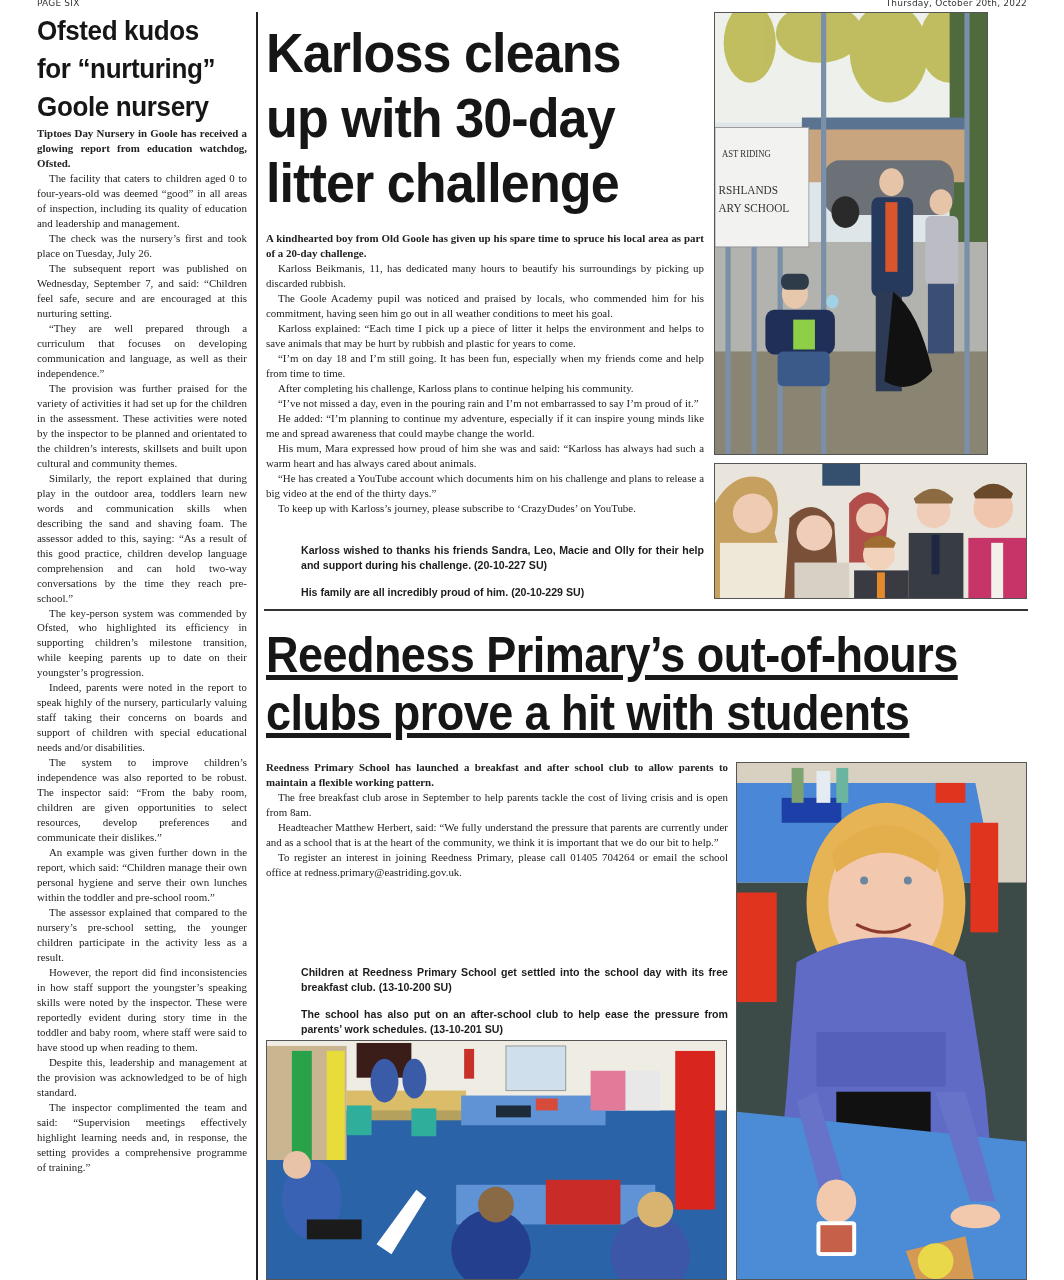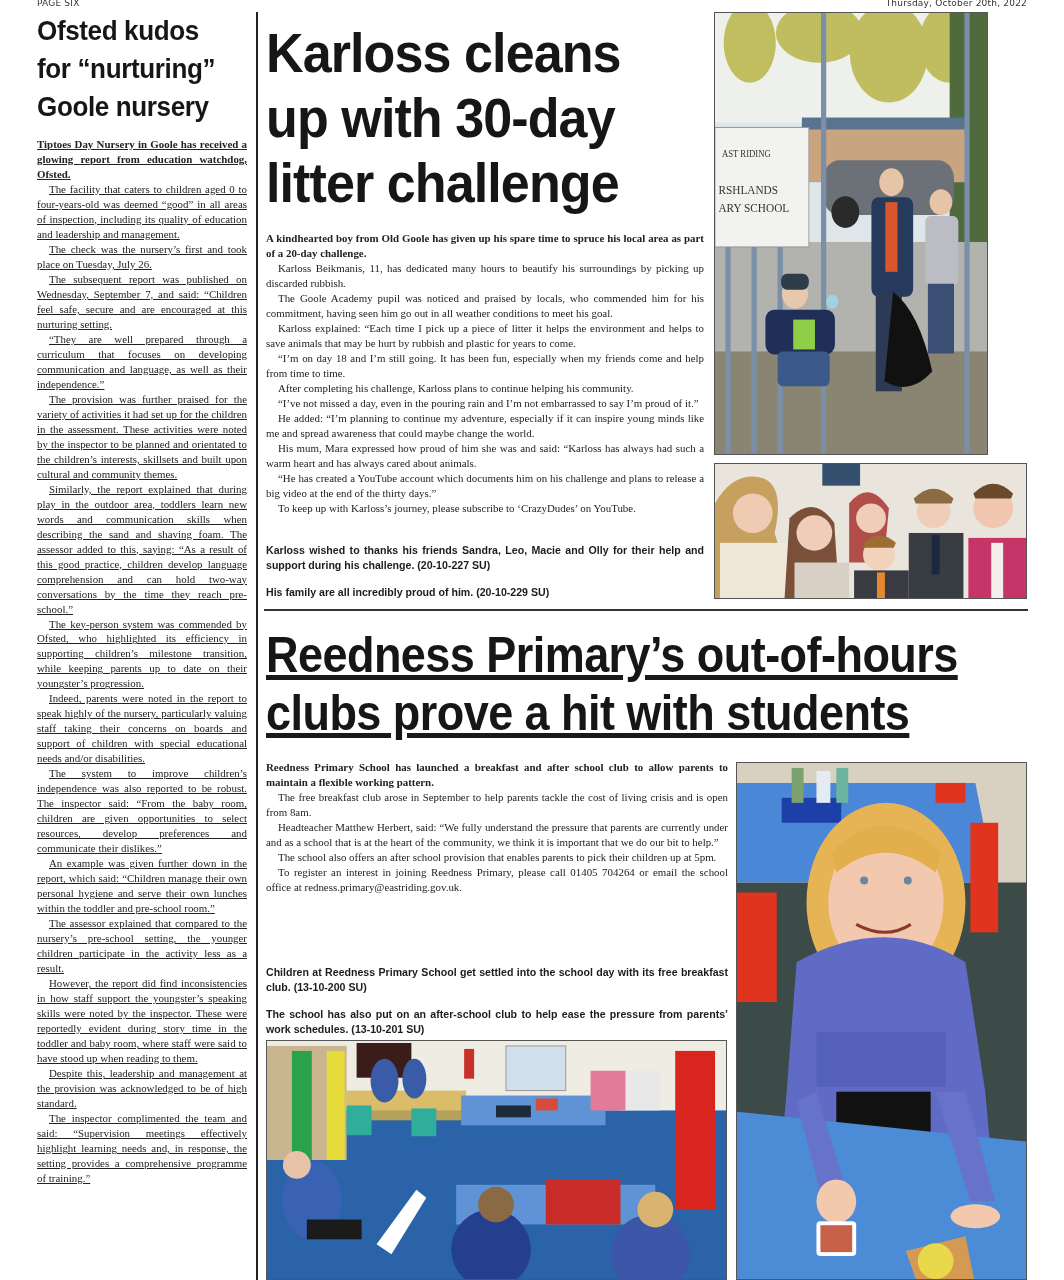--- a/index.html
+++ b/index.html
@@ -15,29 +15,29 @@
 
   .headline { font-family: "Liberation Sans", sans-serif; font-weight: 700; color: #161616; transform-origin: left top; }
 
   
   .left-col { position: absolute; left: 37px; top: 12px; width: 210px; }
   .left-col .headline { font-size: 28px; line-height: 38px; letter-spacing: -0.4px; transform: scaleX(0.93); white-space: nowrap; }
   .left-col .headline span { display: block; }
   .body-text { font-size: 10.9px; line-height: 14.98px; text-align: justify; font-family: "Liberation Serif", serif; color: #222; }
   .body-text p { text-indent: 12px; }
   .body-text p.lead { text-indent: 0; font-weight: 700; }
-  .left-col .body-text { margin-top: 11px; text-decoration: underline; }
+  .left-col .body-text { margin-top: 0; }
 
   
   .story1-head { position: absolute; left: 266px; top: 20px; width: 440px; }
   .story1-head .headline { font-size: 56px; line-height: 65px; letter-spacing: -1px; transform: scaleX(0.93); white-space: nowrap; }
   .story1-head .headline span { display: block; }
   .story1-body { position: absolute; left: 266px; top: 231px; width: 438px; }
 
-  .caption { font-family: "Liberation Sans", sans-serif; font-weight: 700; font-size: 10.6px; line-height: 14.5px; color: #1c1c1c; text-align: justify; }
+  .caption { font-family: "Liberation Sans", sans-serif; font-weight: 700; font-size: 10.6px; line-height: 14.5px; color: #1c1c1c; text-align: justify; margin-left: 35px; }
   .caption + .caption { margin-top: 13px; }
   .story1-caps { position: absolute; left: 266px; top: 543px; width: 438px; }
 
   
   .story2-head { position: absolute; left: 266px; top: 626px; width: 780px; text-decoration: underline; }
   .story2-head .headline { font-size: 50px; line-height: 58px; letter-spacing: -0.6px; transform: scaleX(0.9); white-space: nowrap; }
   .story2-head .headline span { display: block; }
   .story2-body { position: absolute; left: 266px; top: 760px; width: 462px; }
   .story2-caps { position: absolute; left: 266px; top: 965px; width: 462px; }
 
@@ -183,21 +183,20 @@
 <div class="story2-head">
   <h1 class="headline">
     <span>Reedness Primary’s out-of-hours</span>
     <span>clubs prove a hit with students</span>
   </h1>
 </div>
 <div class="story2-body body-text">
   <p class="lead">Reedness Primary School has launched a breakfast and after school club to allow parents to maintain a flexible working pattern.</p>
   <p>The free breakfast club arose in September to help parents tackle the cost of living crisis and is open from 8am.</p>
   <p>Headteacher Matthew Herbert, said: “We fully understand the pressure that parents are currently under and as a school that is at the heart of the community, we think it is important that we do our bit to help.”</p>
-  <p>The school also offers an after school provision that enables parents to pick their children up at 5pm.</p>
   <p>To register an interest in joining Reedness Primary, please call 01405 704264 or email the school office at redness.primary@eastriding.gov.uk.</p>
 </div>
 <div class="story2-caps">
   <p class="caption">Children at Reedness Primary School get settled into the school day with its free breakfast club. (13-10-200 SU)</p>
   <p class="caption">The school has also put on an after-school club to help ease the pressure from parents’ work schedules. (13-10-201 SU)</p>
 </div>
 
 <div class="photo photo-class">
   <svg viewBox="0 0 461 240" preserveAspectRatio="none">
     <rect width="461" height="240" fill="#efece4"></rect>

